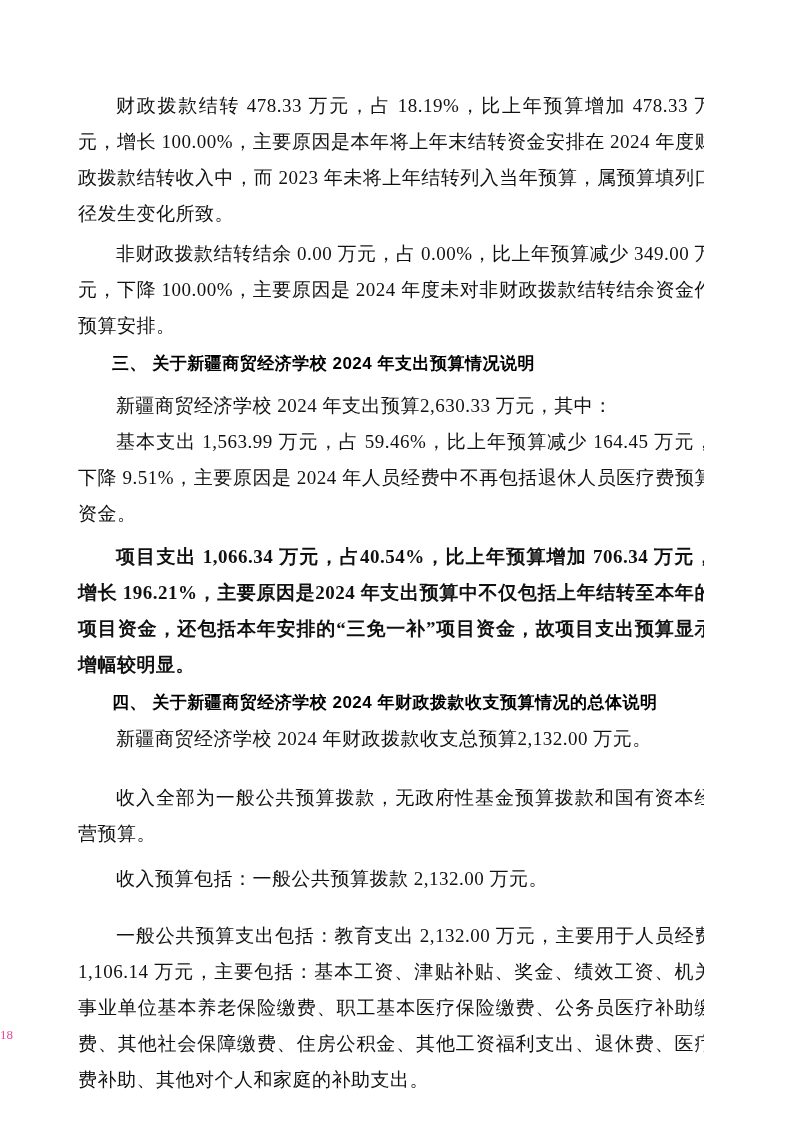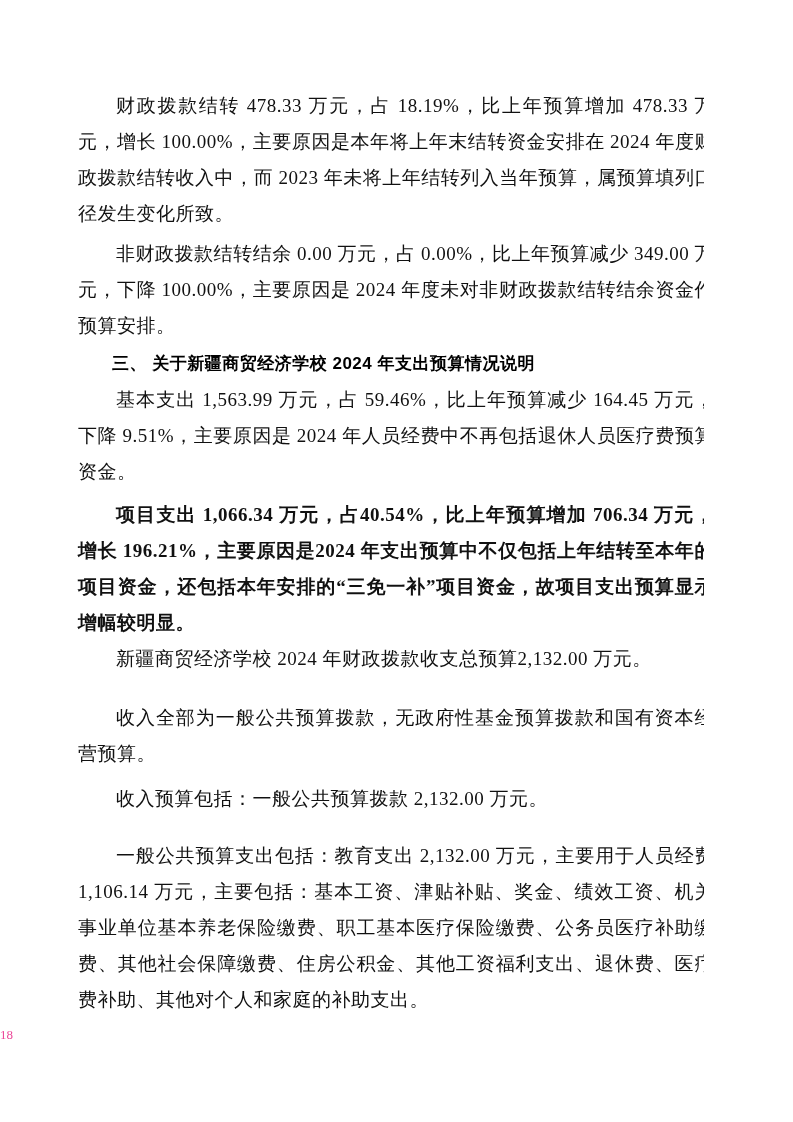--- a/index.html
+++ b/index.html
@@ -66,25 +66,27 @@
 
 <div class="page">
   <div class="content">
 
     <p class="para">财政拨款结转 478.33 万元，占 18.19%，比上年预算增加 478.33 万元，增长 100.00%，主要原因是本年将上年末结转资金安排在 2024 年度财政拨款结转收入中，而 2023 年未将上年结转列入当年预算，属预算填列口径发生变化所致。</p>
 
     <p class="para mt4">非财政拨款结转结余 0.00 万元，占 0.00%，比上年预算减少 349.00 万元，下降 100.00%，主要原因是 2024 年度未对非财政拨款结转结余资金作预算安排。</p>
 
     <h3 class="heading mt2">三、 关于新疆商贸经济学校 2024 年支出预算情况说明</h3>
 
+    <p class="para mt6">新疆商贸经济学校 2024 年支出预算2,630.33 万元，其中：</p>
 
     <p class="para">基本支出 1,563.99 万元，占 59.46%，比上年预算减少 164.45 万元，下降 9.51%，主要原因是 2024 年人员经费中不再包括退休人员医疗费预算资金。</p>
 
     <p class="para mt7">项目支出 1,066.34 万元，占40.54%，比上年预算增加 706.34 万元，增长 196.21%，主要原因是2024 年支出预算中不仅包括上年结转至本年的项目资金，还包括本年安排的“三免一补”项目资金，故项目支出预算显示增幅较明显。</p>
 
+    <h3 class="heading mt2">四、 关于新疆商贸经济学校 2024 年财政拨款收支预算情况的总体说明</h3>
 
     <p class="para">新疆商贸经济学校 2024 年财政拨款收支总预算2,132.00 万元。</p>
 
     <p class="para mt24">收入全部为一般公共预算拨款，无政府性基金预算拨款和国有资本经营预算。</p>
 
     <p class="para mt8">收入预算包括：一般公共预算拨款 2,132.00 万元。</p>
 
     <p class="para mt21">一般公共预算支出包括：教育支出 2,132.00 万元，主要用于人员经费1,106.14 万元，主要包括：基本工资、津贴补贴、奖金、绩效工资、机关事业单位基本养老保险缴费、职工基本医疗保险缴费、公务员医疗补助缴费、其他社会保障缴费、住房公积金、其他工资福利支出、退休费、医疗费补助、其他对个人和家庭的补助支出。</p>
 
   </div>

